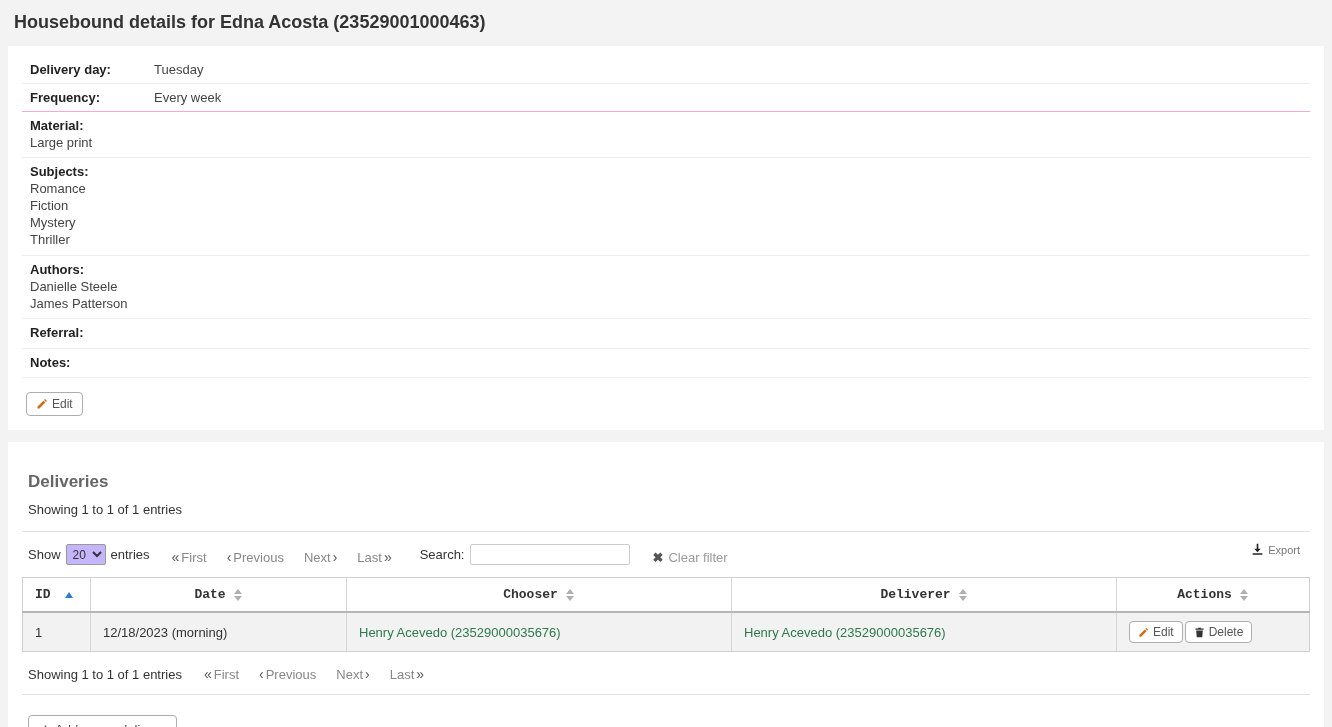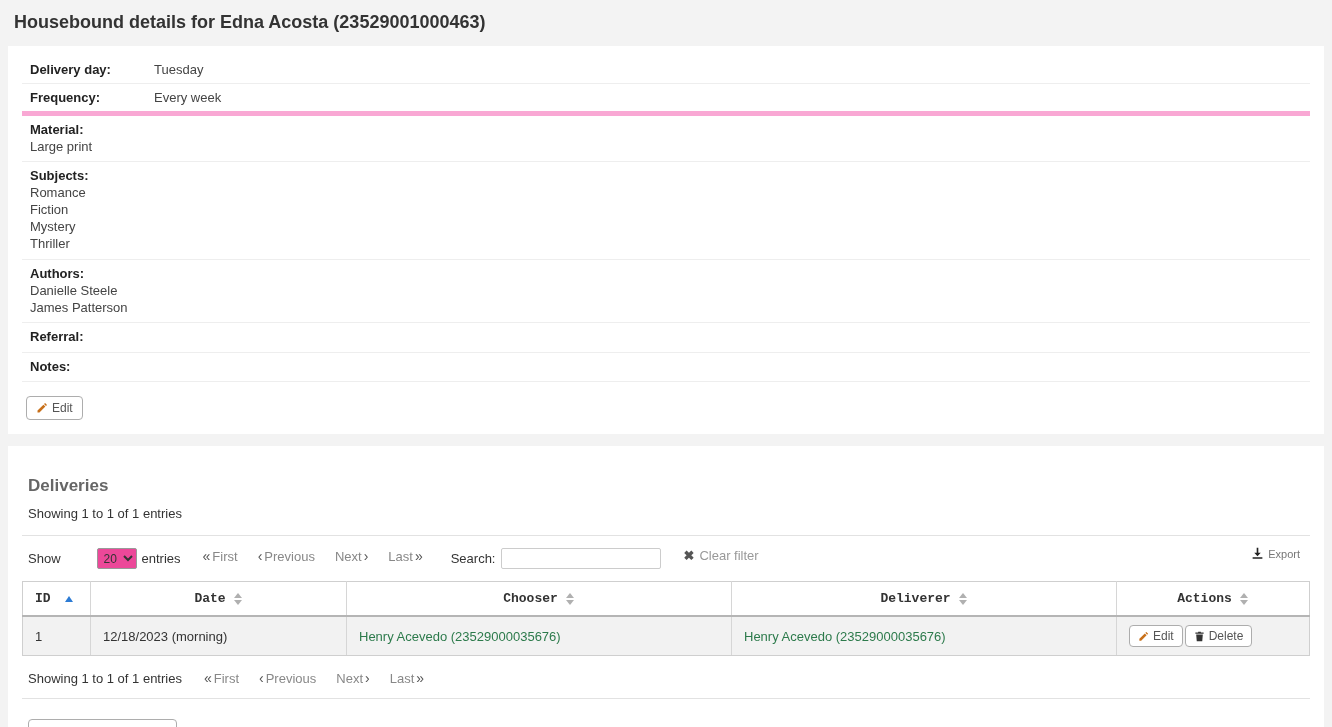--- a/index.html
+++ b/index.html
@@ -27,21 +27,21 @@
     background: #ffffff;
     margin: 0 8px 0 8px;
     padding: 0;
   }
   .panel-details { padding: 10px 14px 14px 14px; }
   .panel-deliveries { margin-top: 12px; padding: 14px 14px 22px 14px; }
 
   
   .detail-table { width: 100%; border-collapse: collapse; }
   .detail-row { border-bottom: 1px solid #eeeeee; }
-  .detail-row:last-child { border-bottom: 5px solid #f9a8d4; }
+  .detail-row:last-child { border-bottom: 1px solid #f9a8d4; }
   .detail-label {
     font-weight: bold;
     color: #222222;
     font-size: 13px;
     padding: 6px 0 6px 8px;
     vertical-align: top;
     white-space: nowrap;
     width: 132px;
   }
   .detail-value {
@@ -89,35 +89,34 @@
   .showing-top {
     font-size: 13px;
     color: #333333;
     margin: 0 0 14px 6px;
   }
   .hr { border-top: 1px solid #e2e2e2; margin: 0 0 0 0; }
 
   
   .controls {
     display: flex;
-    align-items: flex-start;
+    align-items: flex-end;
     padding: 12px 0 12px 6px;
     position: relative;
   }
   .ctl-group { display: flex; align-items: center; gap: 5px; font-size: 13px; color: #333333; }
   .len-select {
     font-family: "Liberation Sans", sans-serif;
     font-size: 12px;
     padding: 1px 2px;
     border: 1px solid #999999;
     border-radius: 2px;
-    background: #ec4899;
+    background: #c4b5fd;
     color: #333333;
     height: 21px;
-    margin-left: 31px;
   }
   .pager { display: flex; align-items: center; margin-left: 22px; gap: 20px; }
   .pager-link {
     display: inline-flex;
     align-items: center;
     gap: 2px;
     color: #888888;
     font-size: 13px;
     text-decoration: none;
     cursor: pointer;

